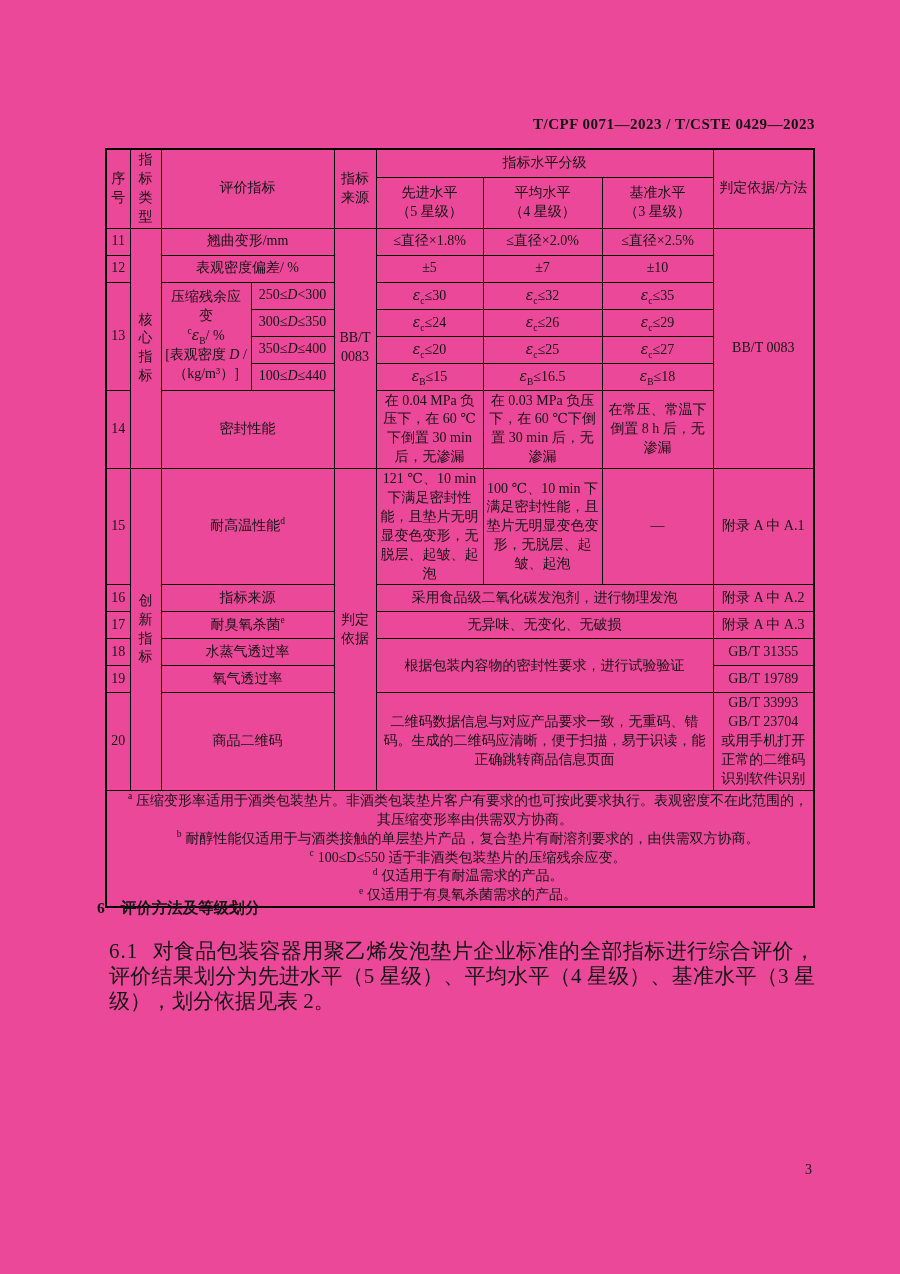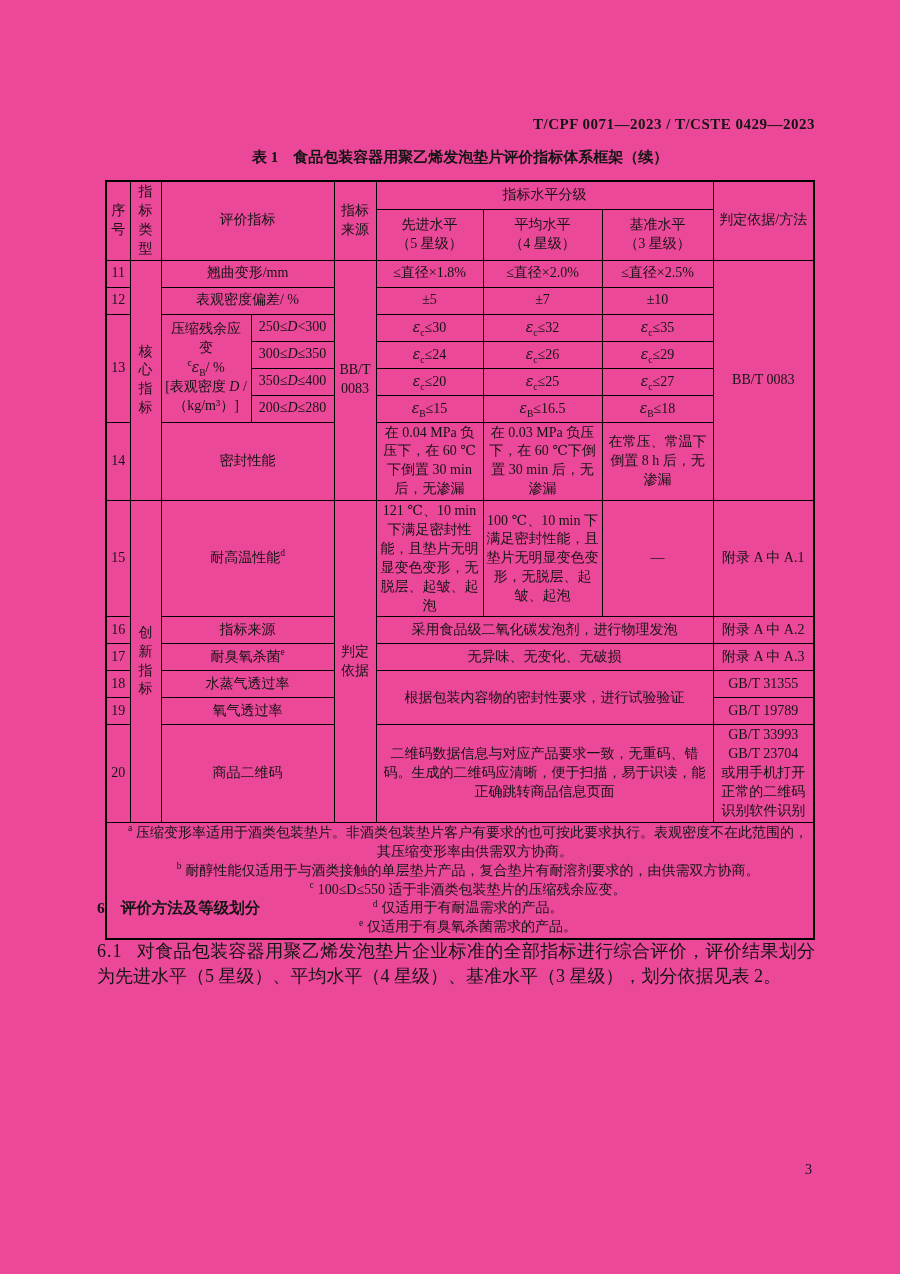--- a/index.html
+++ b/index.html
@@ -48,35 +48,34 @@
   td.fnotes{
     text-align:left;font-size:13.8px;line-height:20px;
     padding:7px 10px 9px 12px;word-break:break-all;
   }
   .fn{padding-left:30px;text-indent:-14px;margin:0;}
   .fn sup{margin-right:4px;}
   .section{position:absolute;left:97px;top:898px;width:718px;}
   .sec-h{font-weight:bold;font-size:15.5px;margin:0 0 20px 0;}
   .sec-h .n{margin-right:16px;}
   .clause{
-    font-size:18px;line-height:25px;margin:0 0 8px 0;
+    font-size:21px;line-height:25px;margin:0 0 8px 12px;
     text-align:justify;text-justify:inter-character;word-break:break-all;
   }
   .clause .n{margin-right:14px;letter-spacing:1px;}
   .page-num{position:absolute;top:1162px;right:88px;font-size:14px;}
 </style>
 </head>
 <body>
 
 <div class="page">
 
   <div class="doc-ref">T/CPF 0071—2023 / T/CSTE 0429—2023</div>
 
   <div class="table-wrap">
-    <div class="table-title">表 1　食品包装容器用聚乙烯发泡垫片评价指标体系框架（续）</div>
 
     <table class="std">
       <colgroup>
         <col style="width:24px">
           <col style="width:31px">
           <col style="width:90px">
           <col style="width:83px">
         <col style="width:42px">
           <col style="width:107px">
           <col style="width:119px">
@@ -149,21 +148,21 @@
         </tr>
 
         <tr class="rstd">
           <td class="small"><span>350≤</span><i class="dvar">D</i><span>≤400</span></td>
           <td class="small"><i class="eps">ε</i><sub>c</sub><span>≤20</span></td>
           <td class="small"><i class="eps">ε</i><sub>c</sub><span>≤25</span></td>
           <td class="small"><i class="eps">ε</i><sub>c</sub><span>≤27</span></td>
         </tr>
 
         <tr class="rstd">
-          <td class="small"><span>200≤</span><i class="dvar">D</i><span>≤280</span></td>
+          <td class="small"><span>100≤</span><i class="dvar">D</i><span>≤440</span></td>
           <td class="small"><i class="eps">ε</i><sub>B</sub><span>≤15</span></td>
           <td class="small"><i class="eps">ε</i><sub>B</sub><span>≤16.5</span></td>
           <td class="small"><i class="eps">ε</i><sub>B</sub><span>≤18</span></td>
         </tr>
 
         <tr class="r14">
           <td class="small">14</td>
           <td colspan="2">密封性能</td>
           <td class="just">在 0.04 MPa 负压下，在 60 ℃下倒置 30 min 后，无渗漏</td>
           <td class="just">在 0.03 MPa 负压下，在 60 ℃下倒置 30 min 后，无渗漏</td>

